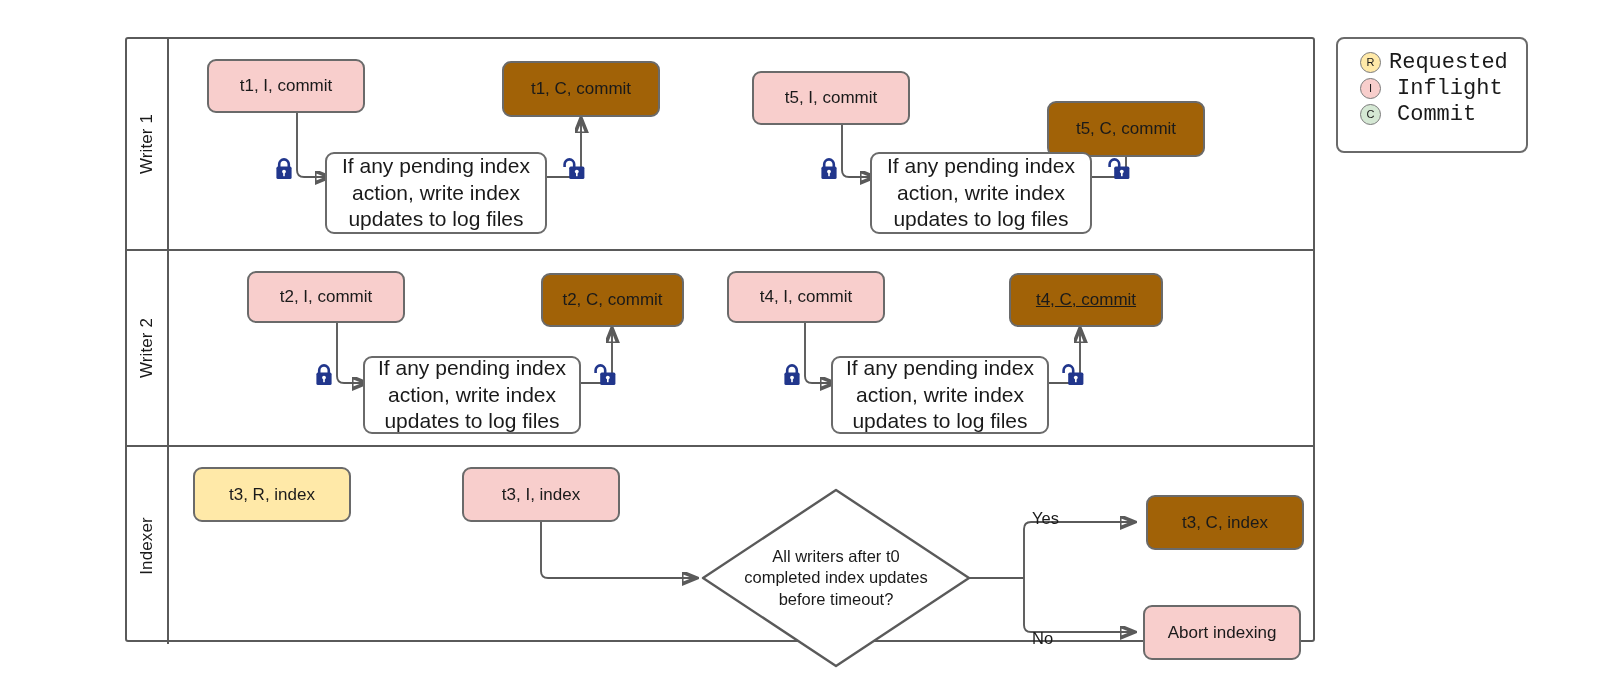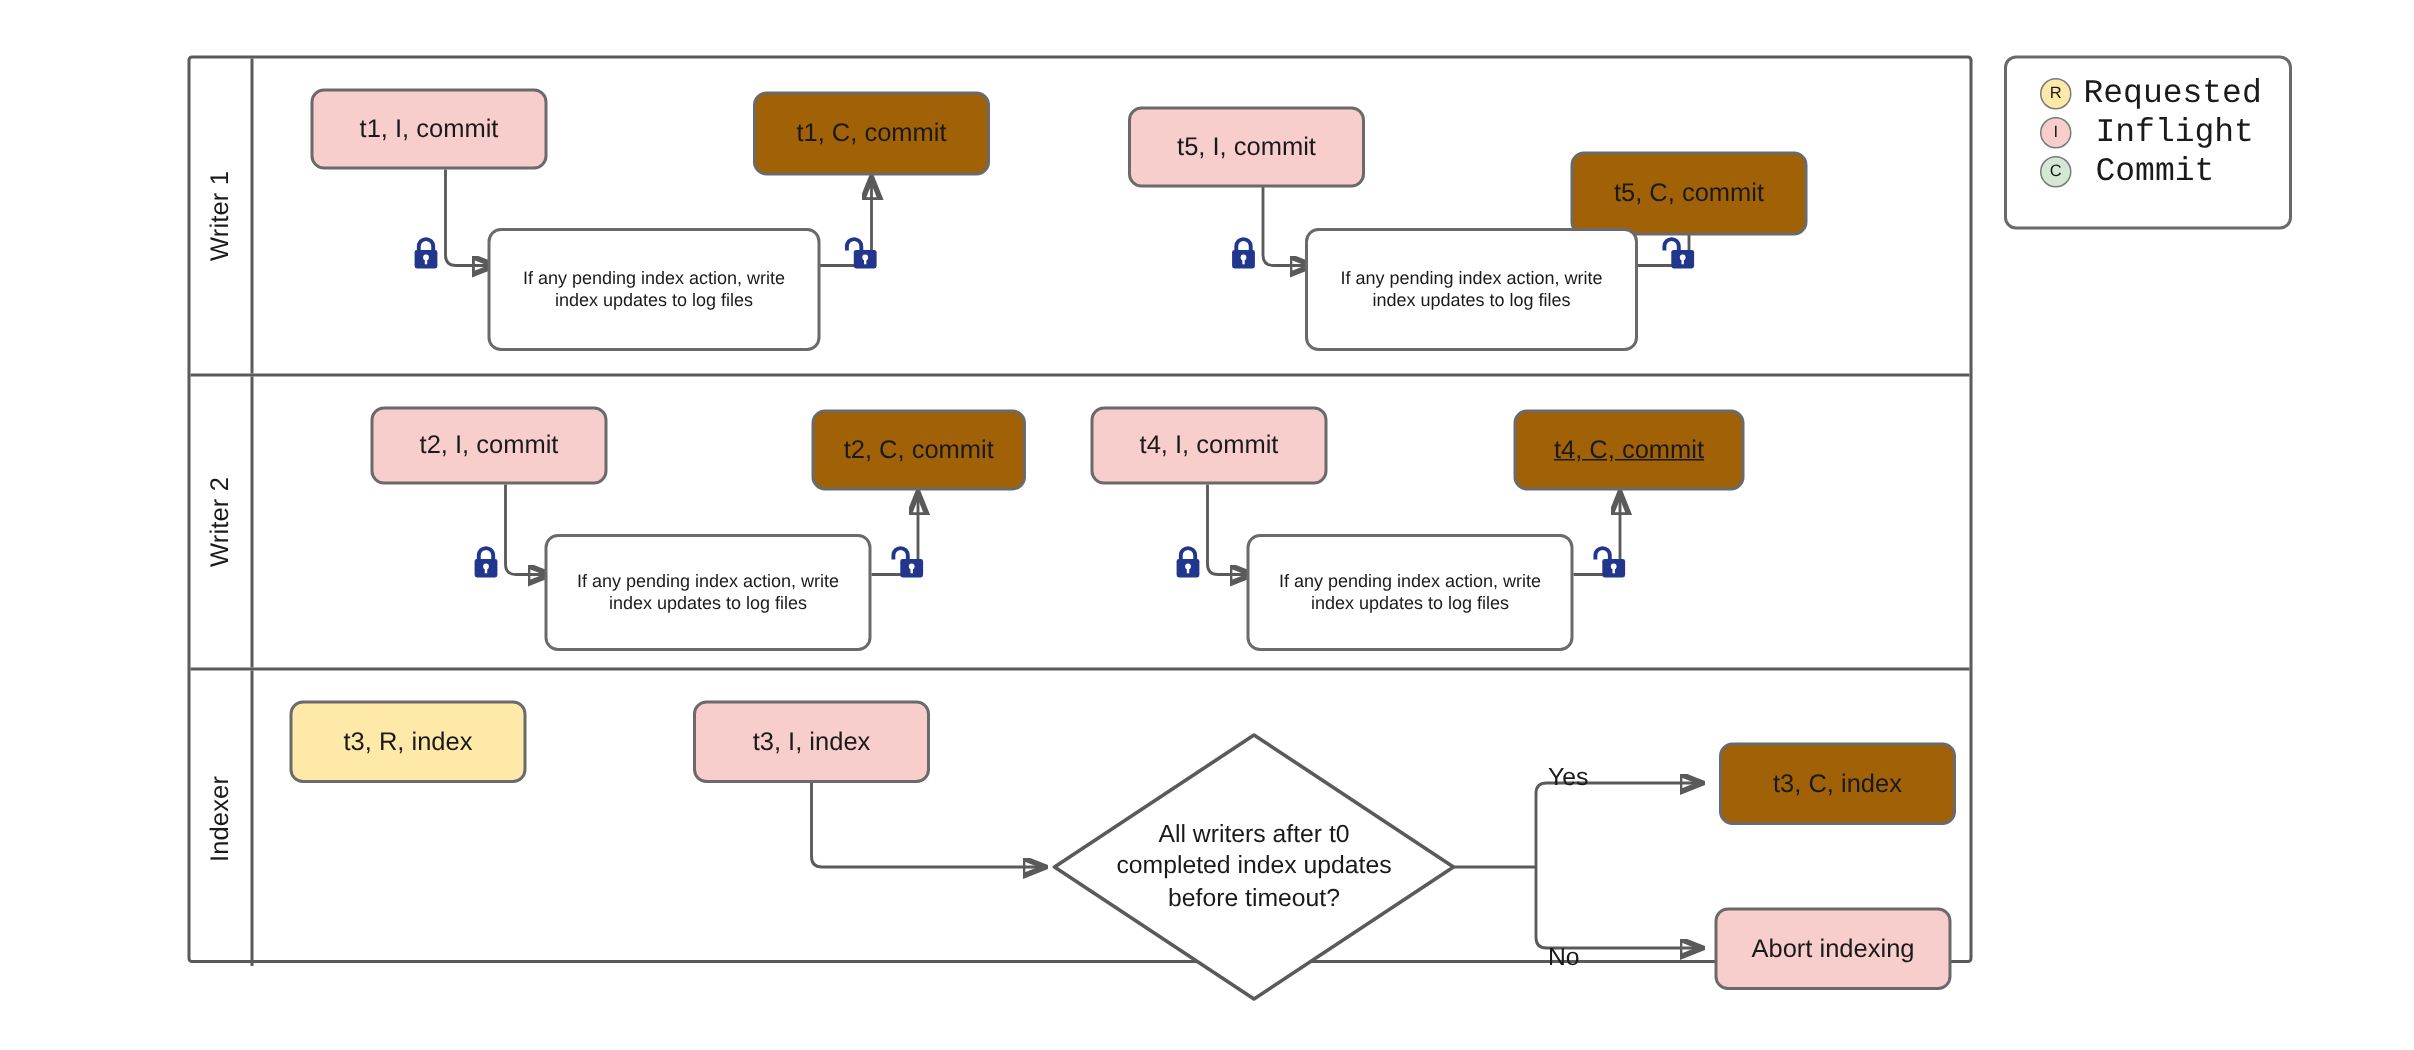--- a/index.html
+++ b/index.html
@@ -74,21 +74,21 @@
     justify-content: center;
     text-align: center;
     font-size: 17px;
     color: #1a1a1a;
     line-height: 1.28;
     padding: 2px 6px;
   }
   .node.red   { background: #f8cecc; }
   .node.green { background: #a16207; }
   .node.yellow{ background: #ffe9a8; }
-  .node.plain { background: #ffffff; font-size: 12px; }
+  .node.plain { background: #ffffff; font-size: 21px; }
 
   
   .diamond-wrap { position: absolute; }
   .diamond-wrap svg { display: block; overflow: visible; }
   .diamond-text {
     position: absolute;
     left: 0; top: 0; width: 100%; height: 100%;
     display: flex; flex-direction: column;
     align-items: center; justify-content: center;
     font-size: 16.5px; color: #1a1a1a; line-height: 1.3;

